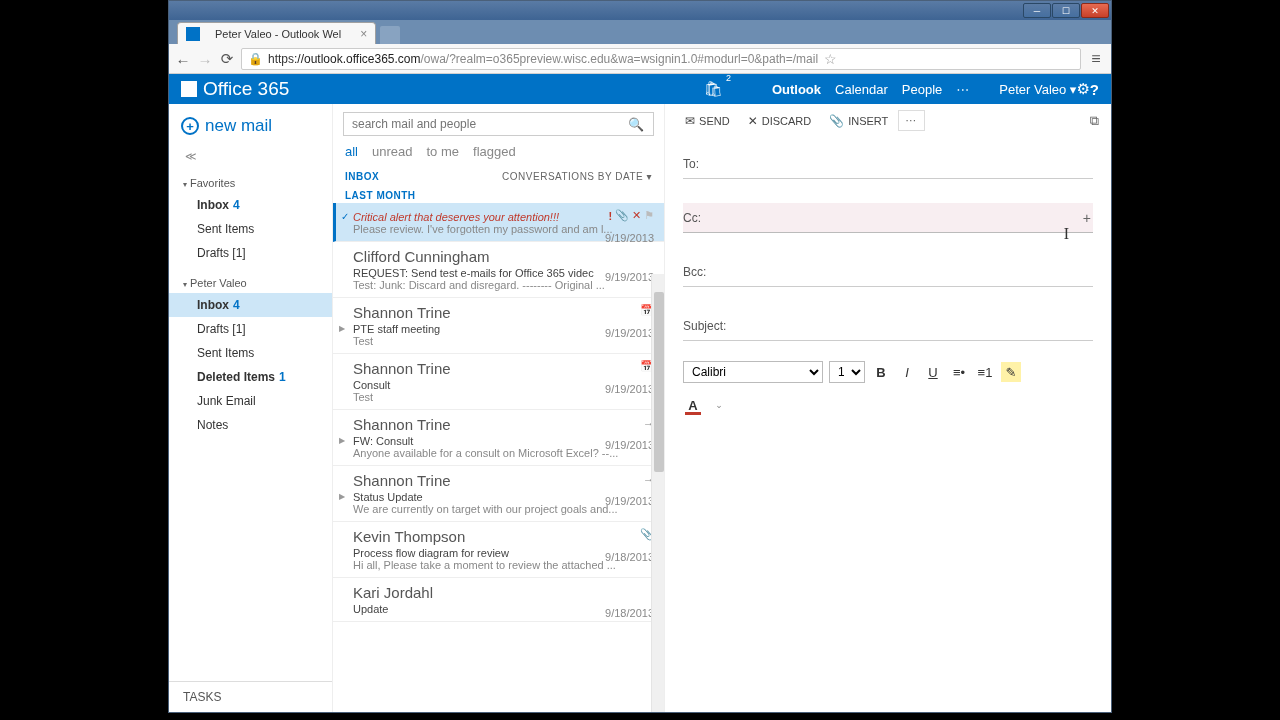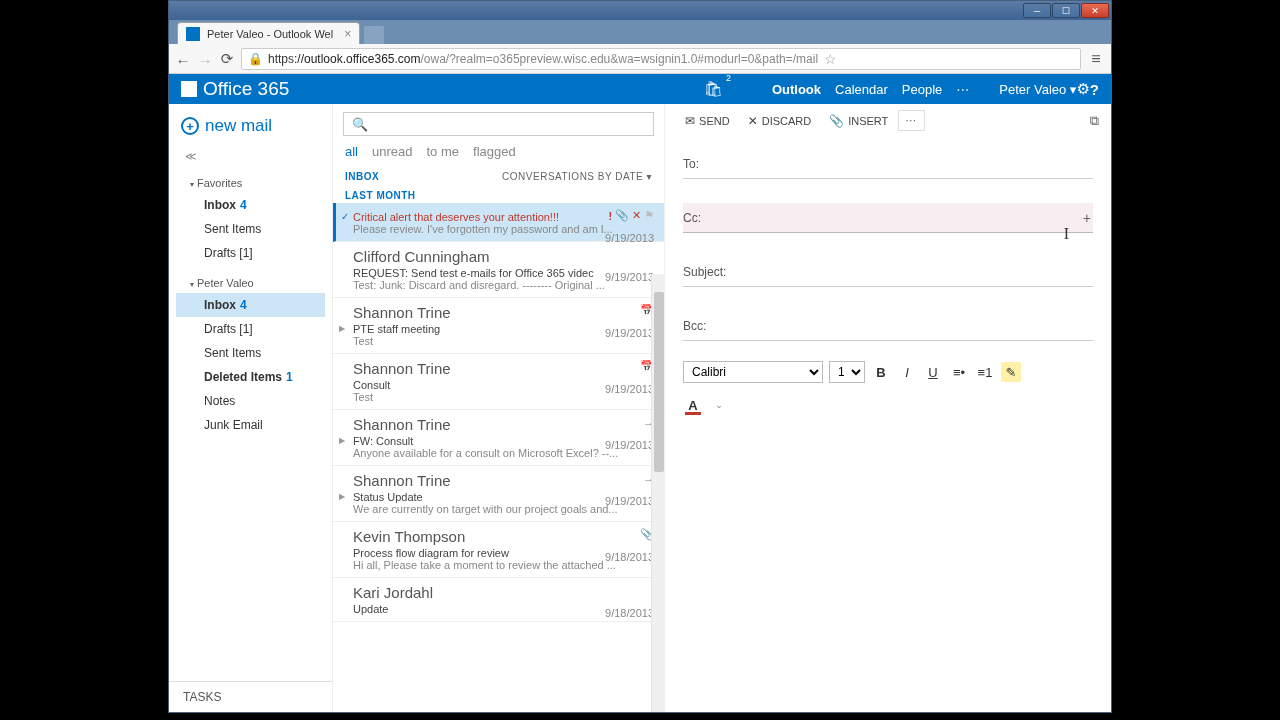--- a/index.html
+++ b/index.html
@@ -2,21 +2,21 @@
 <html><head>
 <meta charset="utf-8">
 <style>
 * { box-sizing: border-box; margin: 0; padding: 0; font-family: "Segoe UI", Arial, sans-serif; }
 body { background: #000; width: 1280px; height: 720px; overflow: hidden; }
 .browser-window { position: absolute; left: 168px; top: 0; width: 944px; height: 713px; background: #fff; border: 1px solid #4a607a; }
 .titlebar { height: 19px; background: linear-gradient(#5a7ba5, #3e6493); display: flex; justify-content: flex-end; align-items: center; padding-right: 2px; }
 .win-btn { width: 28px; height: 15px; margin-left: 1px; background: linear-gradient(#5a7ba5,#466f9f); border: 1px solid #2a4866; border-radius: 2px; display: inline-flex; align-items: center; justify-content: center; color: #fff; font-size: 9px; cursor: pointer; }
 .win-btn.close { background: linear-gradient(#e76b52,#c8402a); border-color: #8a2a1a; }
 .tab-strip { height: 24px; background: #6d8db1; display: flex; align-items: flex-end; padding-left: 8px; }
-.tab { height: 22px; background: #f7f7f7; border-radius: 4px 4px 0 0; display: flex; align-items: center; padding: 0 8px; font-size: 11px; color: #333; gap: 7px; border: 1px solid #a0a0a0; border-bottom: none; }
+.tab { height: 22px; background: #f7f7f7; border-radius: 4px 4px 0 0; display: flex; align-items: center; padding: 0 8px; font-size: 11px; color: #333; gap: 15px; border: 1px solid #a0a0a0; border-bottom: none; }
 .tab-icon { width: 14px; height: 14px; background: #0072c6; display: inline-block; }
 .tab-close { color: #888; font-size: 12px; cursor: pointer; margin-left: 4px; }
 .new-tab { width: 20px; height: 18px; background: #88a3c1; margin-left: 4px; border-radius: 2px 2px 0 0; }
 .addrbar { height: 30px; background: #f7f7f7; border-bottom: 1px solid #d0d0d0; display: flex; align-items: center; padding: 0 6px; gap: 6px; }
 .nav-btn { width: 16px; height: 16px; color: #555; font-size: 15px; cursor: pointer; display: inline-flex; align-items: center; justify-content: center; }
 .urlbox { flex: 1; height: 22px; border: 1px solid #ccc; border-radius: 2px; display: flex; align-items: center; padding: 0 6px; font-size: 12px; color: #333; background: #fff; }
 .lock { color: #6b9c3f; margin-right: 5px; }
 .url-host { color: #222; }
 .url-rest { color: #888; }
 .star { color: #999; font-size: 14px; margin-left: 6px; }
@@ -33,21 +33,21 @@
 .o365-right { display: flex; align-items: center; margin-left: 30px; }
 .o365-user { font-size: 13px; }
 .gear { font-size: 15px; }
 .help { font-size: 15px; font-weight: bold; }
 
 .app-body { display: flex; height: calc(100% - 103px); }
 .left-pane { width: 164px; border-right: 1px solid #eee; display: flex; flex-direction: column; }
 .newmail { display: flex; align-items: center; gap: 6px; color: #0072c6; font-size: 17px; padding: 12px 12px 8px; cursor: pointer; }
 .newmail-plus { width: 18px; height: 18px; border: 2px solid #0072c6; border-radius: 50%; display: inline-flex; align-items: center; justify-content: center; font-size: 13px; font-weight: bold; }
 .collapse-btn { color: #888; font-size: 11px; padding: 6px 16px; cursor: pointer; }
-.nav-section { padding: 4px 7px; }
+.nav-section { padding: 4px 0; }
 .nav-header { font-size: 11px; color: #555; padding: 4px 14px; cursor: pointer; }
 .nav-header::before { content: "▾"; font-size: 8px; margin-right: 3px; color: #666; }
 .nav-item { font-size: 12px; color: #333; padding: 5px 14px 5px 28px; cursor: pointer; }
 .nav-item.active { background: #cde6f7; }
 .nav-item.bold { font-weight: 600; }
 .nav-count { color: #0072c6; margin-left: 4px; }
 .tasks-footer { margin-top: auto; border-top: 1px solid #ddd; padding: 8px 14px; font-size: 12px; color: #555; }
 
 .mid-pane { width: 332px; border-right: 1px solid #eee; display: flex; flex-direction: column; overflow: hidden; }
 .searchbox { margin: 8px 10px 4px; border: 1px solid #ccc; display: flex; align-items: center; height: 24px; }
@@ -58,21 +58,21 @@
 .filter-row .active { color: #0072c6; }
 .folder-header { display: flex; justify-content: space-between; padding: 6px 12px 2px; font-size: 10px; letter-spacing: .5px; }
 .folder-header .left { color: #0072c6; font-weight: 600; }
 .folder-header .right { color: #666; cursor: pointer; }
 .group-header { font-size: 10px; color: #0072c6; padding: 6px 12px 2px; font-weight: 600; letter-spacing: .5px; text-transform: uppercase; }
 .msg-list { overflow-y: auto; flex: 1; }
 .msg { border-bottom: 1px solid #eee; padding: 6px 12px 6px 20px; position: relative; cursor: pointer; }
 .msg.selected { background: #cde6f7; border-left: 3px solid #0072c6; padding-left: 17px; }
 .msg .sender { font-size: 15px; color: #555; font-weight: 400; }
 .msg .subj { font-size: 11px; color: #444; margin-top: 2px; }
-.msg .subj.red { color: #c0392b; }
+.msg .subj.red { color: #c0392b; font-style: italic; }
 .msg .preview { font-size: 11px; color: #888; white-space: nowrap; overflow: hidden; text-overflow: ellipsis; }
 .msg .date { position: absolute; right: 10px; top: 29px; font-size: 11px; color: #888; }
 .msg .icons { position: absolute; right: 10px; top: 6px; font-size: 11px; color: #888; display: flex; gap: 3px; align-items: center; }
 .msg .thread-arrow { position: absolute; left: 6px; top: 26px; font-size: 8px; color: #999; }
 .check-icon { position: absolute; left: 5px; top: 8px; font-size: 10px; color: #0072c6; }
 .icon-important { color: #c0392b; font-weight: bold; }
 
 .right-pane { flex: 1; display: flex; flex-direction: column; padding: 0; }
 .compose-toolbar { display: flex; align-items: center; gap: 2px; padding: 6px 12px; border-bottom: 0; }
 .tb-btn { display: flex; align-items: center; gap: 4px; font-size: 11px; color: #444; padding: 3px 8px; cursor: pointer; }
@@ -166,29 +166,30 @@
             <div class="nav-item">Drafts [1]</div>
           </div>
       </div>
       <div class="nav-section">
         <div class="nav-header">Peter Valeo</div>
         <div id="acct-list">
             <div class="nav-item bold active">Inbox<span class="nav-count">4</span></div>
             <div class="nav-item">Drafts [1]</div>
             <div class="nav-item">Sent Items</div>
             <div class="nav-item bold">Deleted Items<span class="nav-count">1</span></div>
+            <div class="nav-item">Junk Email</div>
             <div class="nav-item">Notes</div>
-            <div class="nav-item">Junk Email</div>
           </div>
       </div>
       <div class="tasks-footer">TASKS</div>
     </div>
 
     <div class="mid-pane" style="position:relative">
       <div class="searchbox">
+        <input placeholder="search mail and people" style="">
         <span class="search-icon">🔍</span>
       </div>
       <div class="filter-row">
         <span class="active">all</span>
         <span>unread</span>
         <span>to me</span>
         <span>flagged</span>
       </div>
       <div class="folder-header">
         <span class="left">INBOX</span>
@@ -297,25 +298,25 @@
         <span class="field-label">To:</span>
         <input class="field-input" style="">
       </div>
       <div class="field-row cc" style="position:relative">
         <span class="field-label">Cc:</span>
         <input class="field-input" autofocus="" style="caret-color: rgb(0, 0, 0);">
         <span class="add-contact">+</span>
         <span class="text-cursor">I</span>
       </div>
       <div class="field-row">
+        <span class="field-label">Bcc:</span>
+        <input class="field-input" style="">
+      </div>
+      <div class="field-row">
         <span class="field-label">Subject:</span>
-        <input class="field-input" style="">
-      </div>
-      <div class="field-row">
-        <span class="field-label">Bcc:</span>
         <input class="field-input" style="">
       </div>
       <div class="fmt-toolbar">
         <select class="fmt-select font"><option>Calibri</option></select>
         <select class="fmt-select size"><option>12</option></select>
         <span class="fmt-btn bold">B</span>
         <span class="fmt-btn italic">I</span>
         <span class="fmt-btn underline">U</span>
         <span class="fmt-btn">≡•</span>
         <span class="fmt-btn">≡1</span>

